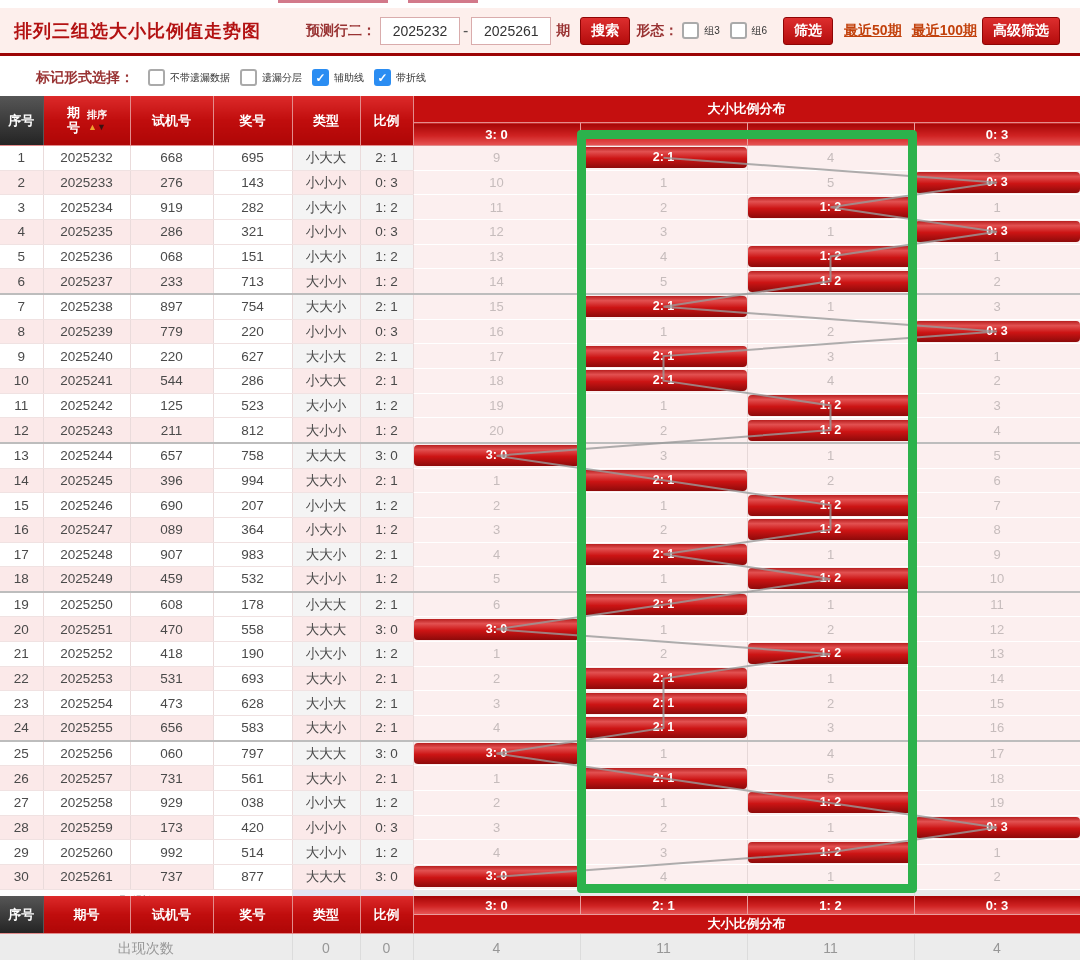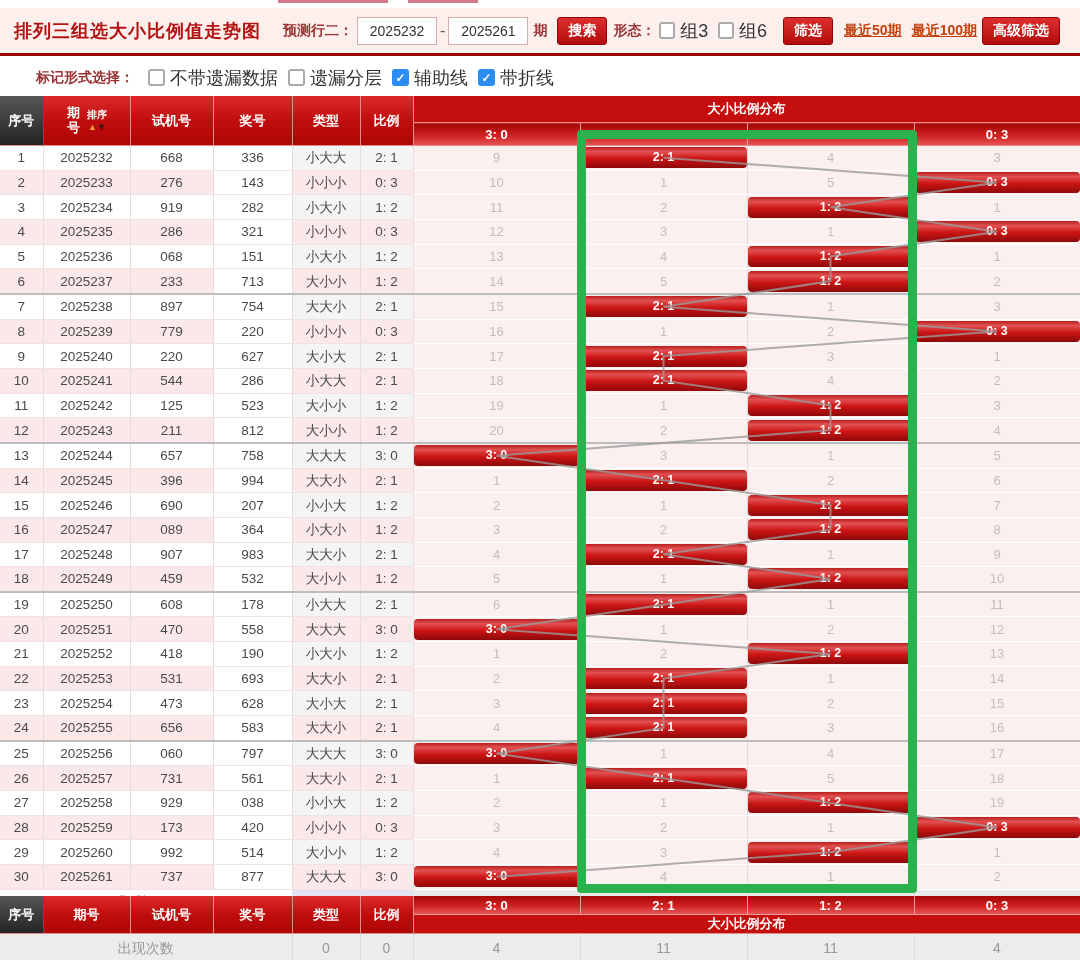--- a/index.html
+++ b/index.html
@@ -17,21 +17,21 @@
   .tb-label{color:#993333;font-size:14px;font-weight:bold;margin:0 4px 0 0;white-space:nowrap;}
   .period-input{width:74px;height:24px;border:1px solid #d9acac;background:#fff;color:#333;
     font-size:14px;text-align:center;font-family:"Liberation Sans",sans-serif;}
   .dash{color:#555;margin:0 3px;}
   .red-btn{background:linear-gradient(180deg,#dd2e2e,#b40c0c);color:#fff;border:1px solid #8e0505;
     border-radius:3px;font-size:14px;font-weight:bold;padding:4px 10px;margin:0 6px;cursor:pointer;
     font-family:Liberation Sans, sans-serif;white-space:nowrap;}
   .checkbox{display:inline-block;width:17px;height:17px;border:2px solid #aaa;border-radius:3px;
     background:#fff;vertical-align:middle;margin-right:5px;text-align:center;line-height:15px;box-sizing:border-box;}
   .checkbox.checked{background:#2b8df2;border-color:#2b8df2;color:#fff;font-size:12px;font-weight:bold;}
-  .cb-label{font-size:18px;color:#333;margin-right:10px;vertical-align:middle;white-space:nowrap;}
+  .cb-label{font-size:10px;color:#333;margin-right:10px;vertical-align:middle;white-space:nowrap;}
   .recent-link{color:#c2410c;font-size:14px;font-weight:bold;text-decoration:underline;margin:0 5px;white-space:nowrap;}
   #advanced-filter-button{margin-left:auto;}
 
   
   #markerbar{position:absolute;top:59px;left:0;width:1080px;height:37px;background:#fff;
     display:flex;align-items:center;padding-left:36px;box-sizing:border-box;}
   #markerbar .tb-label{margin-right:14px;}
 
   
   #table-wrap{position:absolute;top:96px;left:0;width:1080px;}
@@ -157,21 +157,21 @@
           <th class="ratio-th">1: 2</th>
           <th class="ratio-th">0: 3</th>
         </tr>
       </thead>
       <tbody id="main-tbody">
 
       <tr class="data-row odd">
             <td class="c-seq">1</td>
             <td class="c-period">2025232</td>
             <td class="c-test">668</td>
-            <td class="c-prize prize-cell">336</td>
+            <td class="c-prize prize-cell">695</td>
             <td class="c-type">小大大</td>
             <td class="c-ratio">2: 1</td>
             <td class="dist-cell">9</td>
             <td class="bar-cell">
               <div class="bar">2: 1</div>
             </td>
             <td class="dist-cell">4</td>
             <td class="dist-cell">3</td>
           </tr>
           <tr class="data-row even">

